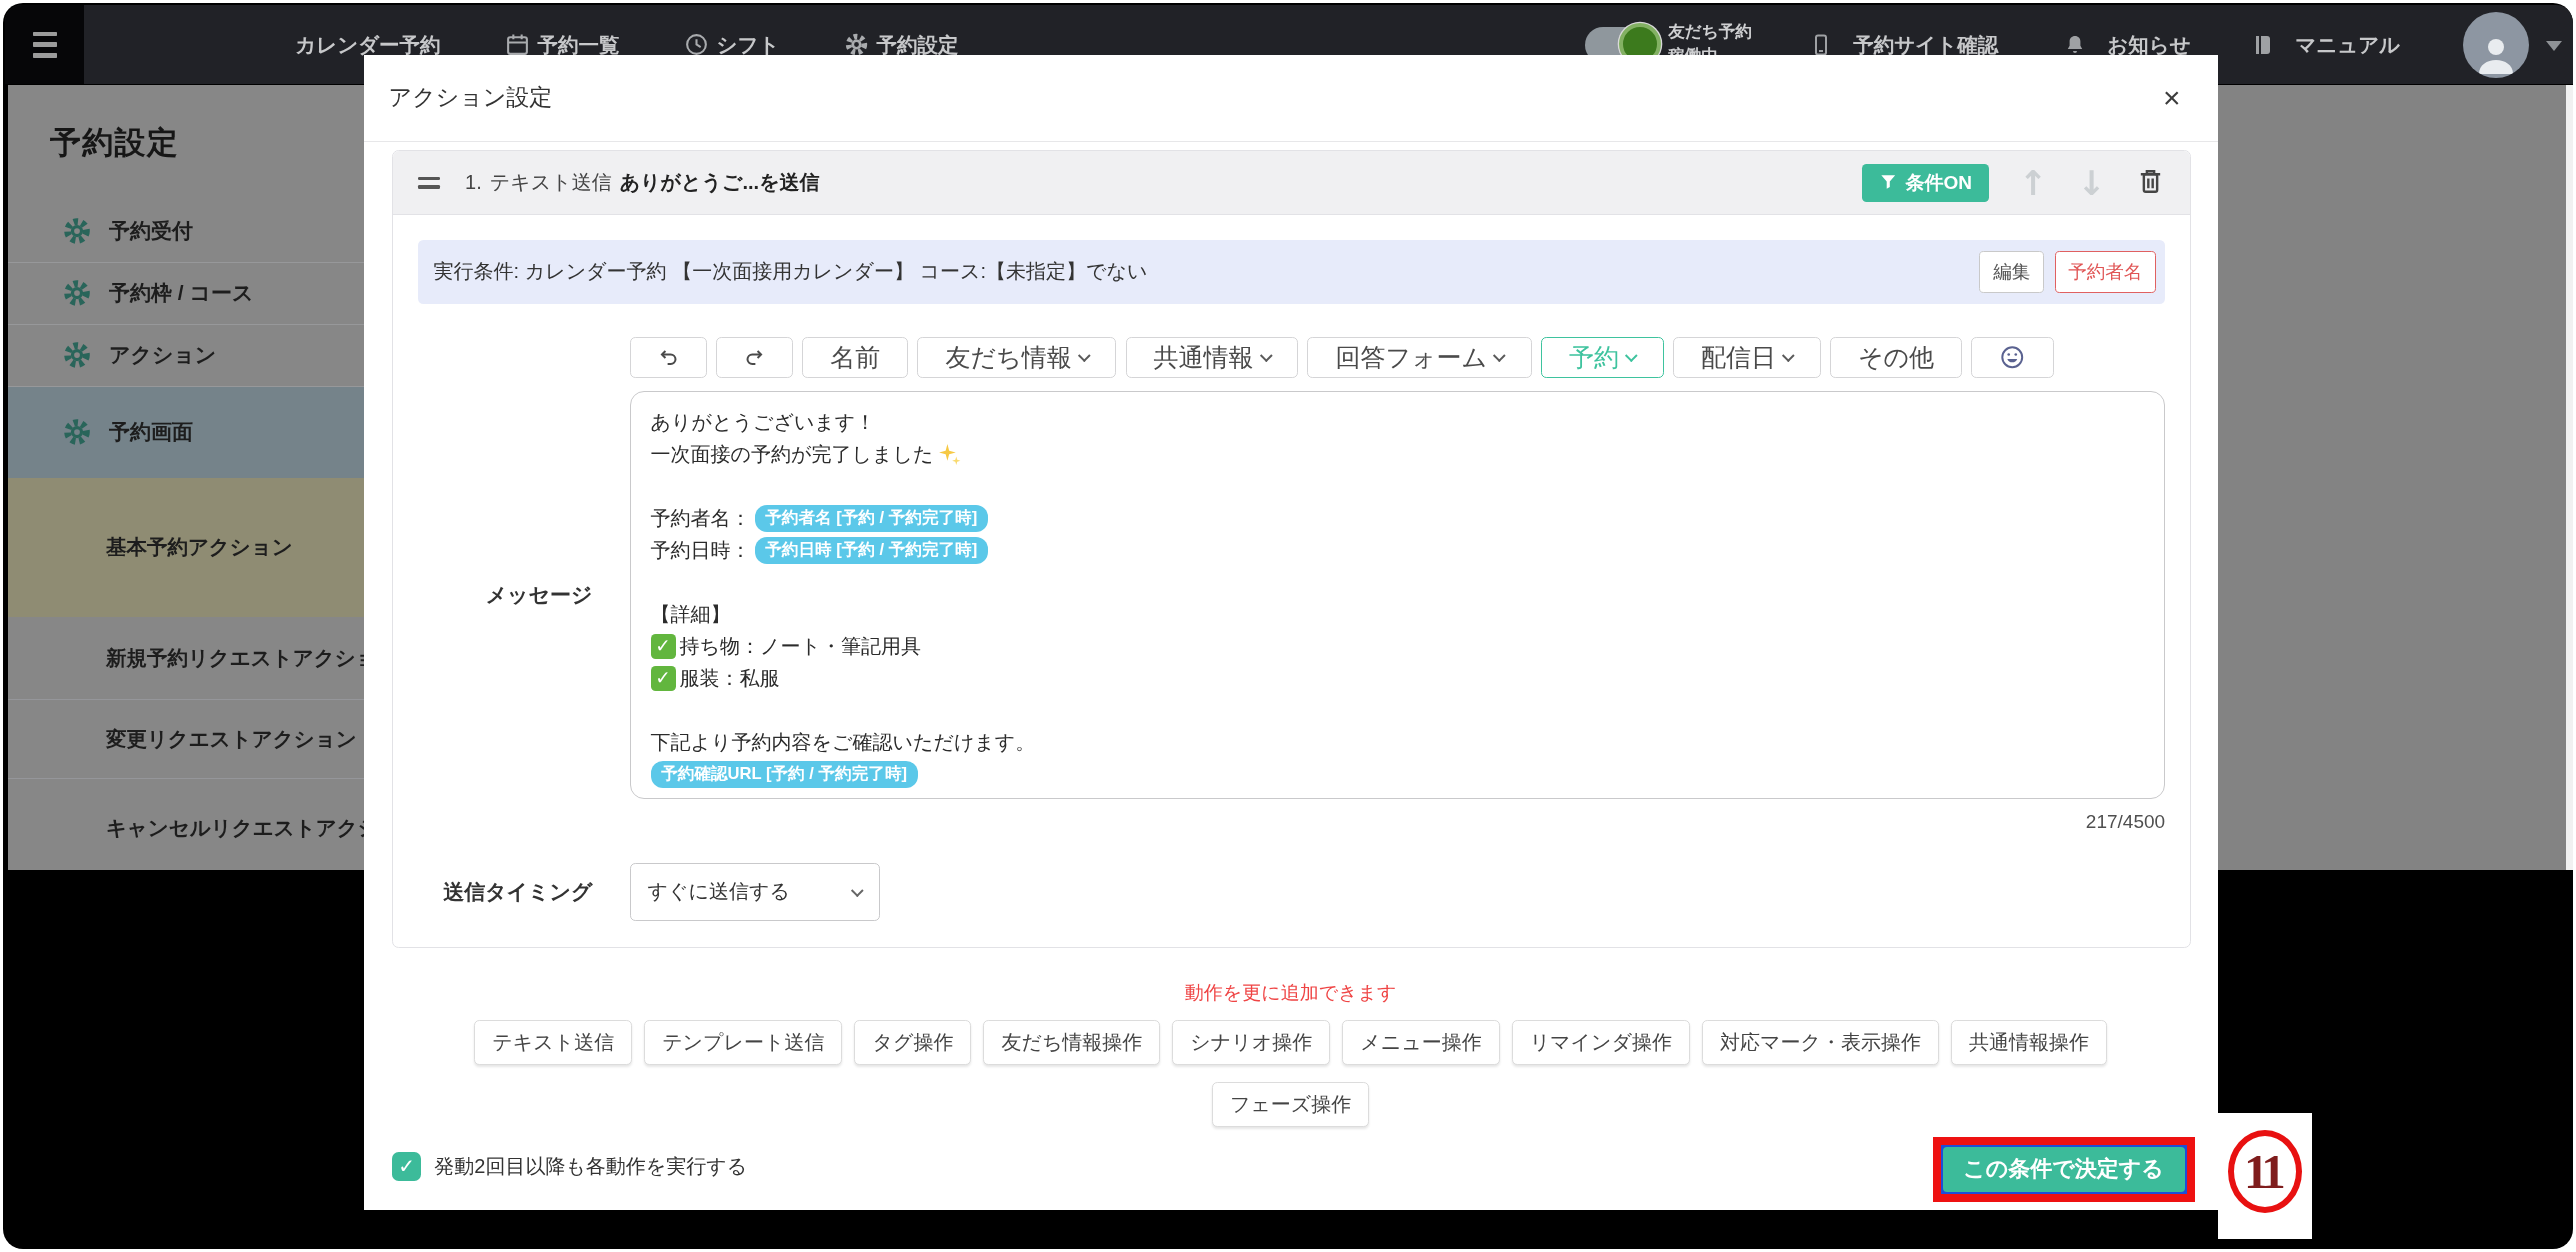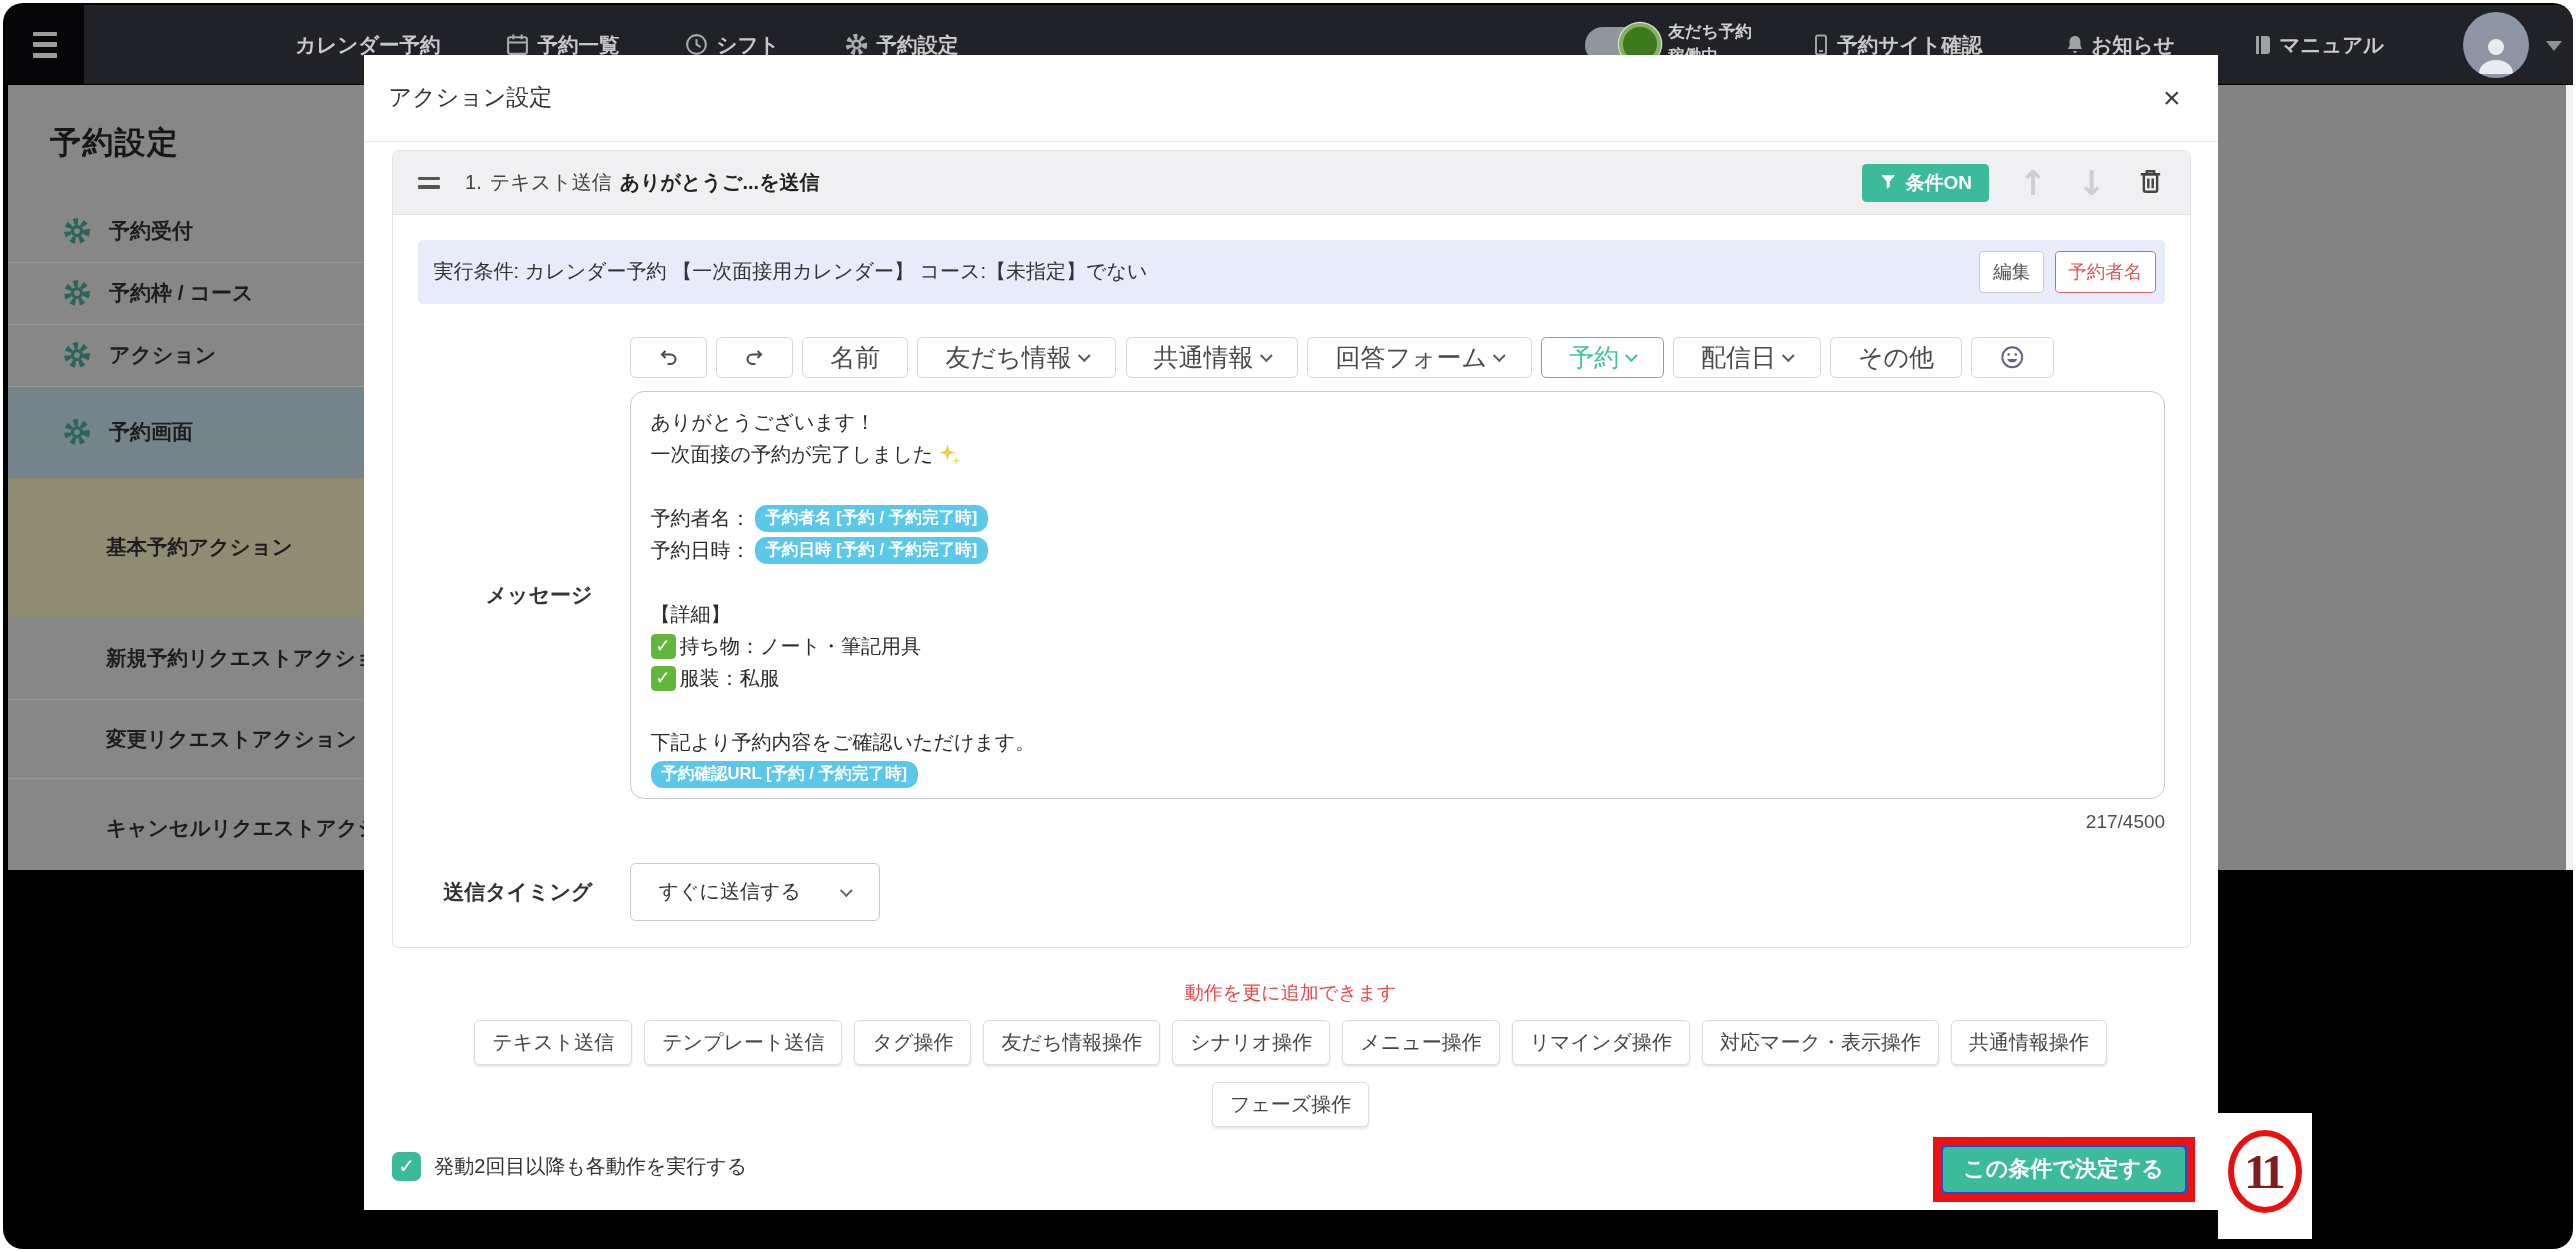--- a/index.html
+++ b/index.html
@@ -12,21 +12,21 @@
   
   .topbar { position:absolute; left:2.6px; top:2.6px; width:2568px; height:79px;
             background:#212227; border-radius:17px 17px 0 0; z-index:2; }
   .hamburger { position:absolute; left:0; top:0; width:79px; height:79px;
                background:#060608; border-radius:17px 0 0 0;
                display:flex; flex-direction:column; justify-content:center; align-items:center; gap:6px; }
   .hamburger i { display:block; width:24px; height:4.6px; background:#9b9b9b; border-radius:0.7px; }
   .nav { position:absolute; left:290px; top:0; height:79px; display:flex; gap:64px; align-items:center; }
   .nav-item { display:flex; align-items:center; gap:8px; color:#c7c8ca; font-size:20.5px; font-weight:bold; cursor:pointer; }
   .nav-item svg { width:25px; height:25px; color:#a9abae; }
-  .util { position:absolute; top:0; height:79px; display:flex; align-items:center; gap:4px;
+  .util { position:absolute; top:0; height:79px; display:flex; align-items:center; gap:20px;
           color:#c7c8ca; font-size:20.5px; font-weight:bold; }
   .util svg { width:24px; height:24px; color:#9fa1a4; }
   .u-site { left:1804px; } .u-news { left:2058px; } .u-manual { left:2246px; }
   .toggle { position:absolute; left:1580px; top:22px; width:73px; height:36px; border-radius:18px; background:#8f979d; }
   .toggle .knob { position:absolute; right:-2.6px; top:-4px; width:42px; height:42px; border-radius:50%;
                   background:#3c7a1d; border:4px solid #83b163; box-shadow:0 0 0 1.3px #d9d9d9; }
   .toggle-label { position:absolute; left:1663px; top:14.6px; width:132px; color:#cfd0d2; font-size:16.6px; font-weight:bold; line-height:24.5px; }
   .avatar { position:absolute; left:2458px; top:6.6px; width:66px; height:66px; border-radius:50%;
             background:#8d96a2; display:flex; align-items:flex-end; justify-content:center; overflow:hidden; }
   .avatar svg { width:48px; height:48px; }
@@ -103,21 +103,21 @@
          color:#fff; font-size:16.6px; font-weight:bold; white-space:nowrap; cursor:pointer; }
   .chk-emoji { display:inline-flex; width:25px; height:25px; background:#62b63e; border-radius:4.6px; color:#fff;
                align-items:center; justify-content:center; font-size:18.5px; font-weight:bold; }
   .sparkle svg { width:25px; height:25px; }
 
   .counter-row { display:flex; justify-content:flex-end; margin-top:12px; font-size:19px; color:#4f4f4f; }
 
   .timing-row { margin-top:30px; align-items:center; }
   .timing-label { font-size:21px; font-weight:bold; color:#333; }
   .select { width:250px; height:58px; border:0.7px solid #c9c9cb; border-radius:5.3px; background:#fff;
-            display:flex; align-items:center; padding:0 28px; font-size:20px; color:#333; cursor:pointer; }
+            display:flex; align-items:center; padding:0 17px; font-size:20px; color:#333; cursor:pointer; }
   .select .chev { margin-left:auto; border-color:#666; }
 
   .add-hint { margin-top:32px; text-align:center; font-size:19px; color:#ef4444; }
   .add-row { margin-top:13.2px; display:flex; justify-content:center; gap:12px; }
   .add-row2 { margin-top:17px; }
   .add-btn { height:45px; padding:0 17px; background:#fff; border:0.7px solid #dcdcdc; border-radius:5.3px;
              box-shadow:0 2px 2.6px rgba(0,0,0,.10); font-size:20px; color:#444; cursor:pointer; }
 
   .m-footer { position:absolute; left:28.5px; top:1097px; display:flex; align-items:center; gap:13.2px; }
   .checkbox { width:29px; height:29px; background:#3cbb9a; border-radius:6.6px; display:flex; align-items:center;

